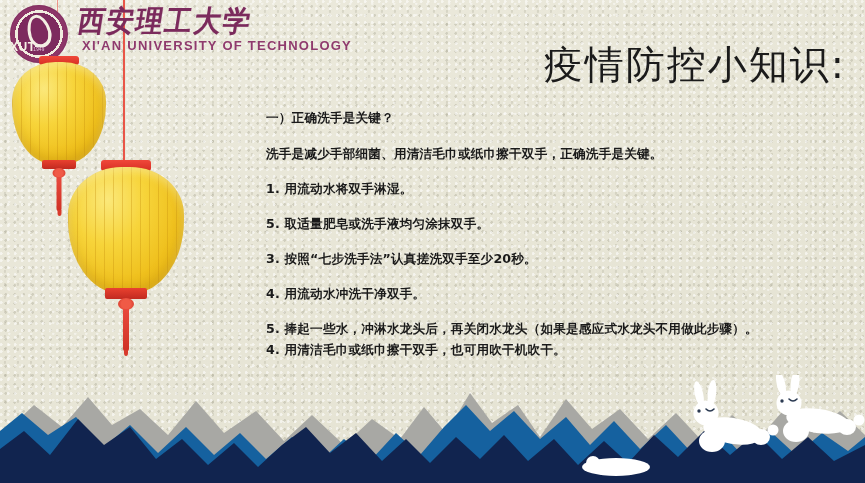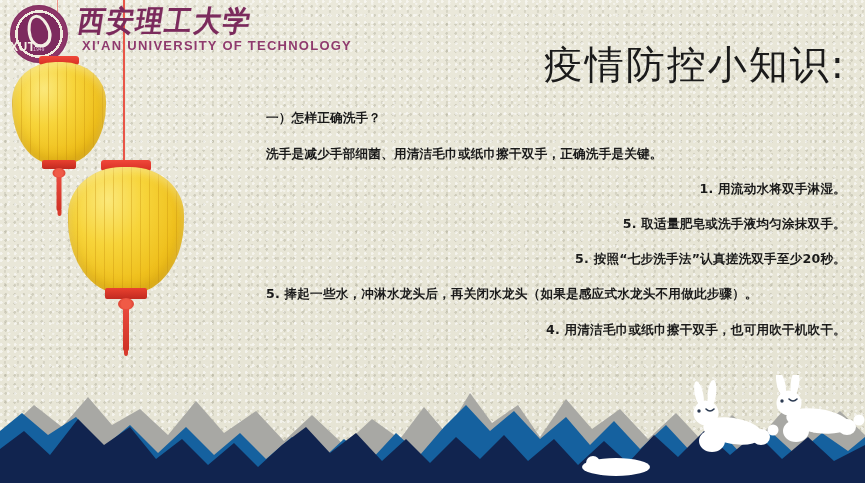--- a/index.html
+++ b/index.html
@@ -87,22 +87,22 @@
   #lantern-2 .knot{top:138px;width:16px;height:12px;}
   #lantern-2 .tassel{top:149px;width:6px;height:42px;}
 
   
   #content{position:absolute;left:266px;top:40px;width:580px;}
   #title{font-family:"DejaVu Sans","Liberation Sans",sans-serif;
     font-size:39px;line-height:50px;color:#1b1b1b;letter-spacing:2px;font-weight:normal;margin:0 0 18px 0;text-align:right;}
   .para{font-family:"DejaVu Sans","Liberation Sans",sans-serif;
     color:#1a1a1a;font-size:12.6px;font-weight:bold;line-height:19px;margin:0 0 16px 0;letter-spacing:.2px;}
   .para.q{margin-bottom:17px;}
-  .para.step{margin-bottom:16px;text-align:right;}
-  .para.step5{margin-bottom:17px;width:530px;}
+  .para.step{margin-bottom:16px;}
+  .para.step5{margin-bottom:2px;width:530px;}
 
   
   #scenery{position:absolute;left:0;bottom:0;width:865px;height:108px;}
   #scenery svg{display:block;width:865px;height:108px;}
 </style>
 </head>
 <body>
 
 <div id="slide">
 
@@ -133,25 +133,26 @@
   <div class="lantern" id="lantern-2">
     <div class="cap"></div>
     <div class="body"></div>
     <div class="base"></div>
     <div class="knot"></div>
     <div class="tassel"></div>
   </div>
 
   <div id="content">
     <h1 id="title">疫情防控小知识:</h1>
-    <p class="para q">一）怎样正确洗手？</p>
+    <p class="para q">一）正确洗手是关键？</p>
     <p class="para">洗手是减少手部细菌、用清洁毛巾或纸巾擦干双手，正确洗手是关键。</p>
     <p class="para step">1. 用流动水将双手淋湿。</p>
     <p class="para step">5. 取适量肥皂或洗手液均匀涂抹双手。</p>
-    <p class="para step">5. 按照“七步洗手法”认真搓洗双手至少20秒。</p>
+    <p class="para step">3. 按照“七步洗手法”认真搓洗双手至少20秒。</p>
+    <p class="para step">4. 用流动水冲洗干净双手。</p>
     <p class="para step5">5. 捧起一些水，冲淋水龙头后，再关闭水龙头（如果是感应式水龙头不用做此步骤）。</p>
     <p class="para step">4. 用清洁毛巾或纸巾擦干双手，也可用吹干机吹干。</p>
   </div>
 
   <div id="scenery">
     <svg viewBox="0 0 865 108" preserveAspectRatio="none">
 
       <path fill="#a8a8a4" d="M0,62 L34,30 L62,52 L88,22 L112,50 L140,34 L168,60 L196,26 L224,58 L256,36 L284,66
            L312,40 L344,70 L372,44 L400,64 L424,32 L446,58 L470,18 L492,48 L518,30 L540,62
            L566,24 L592,54 L620,34 L648,64 L676,38 L704,68 L732,40 L760,62 L788,30 L814,58

